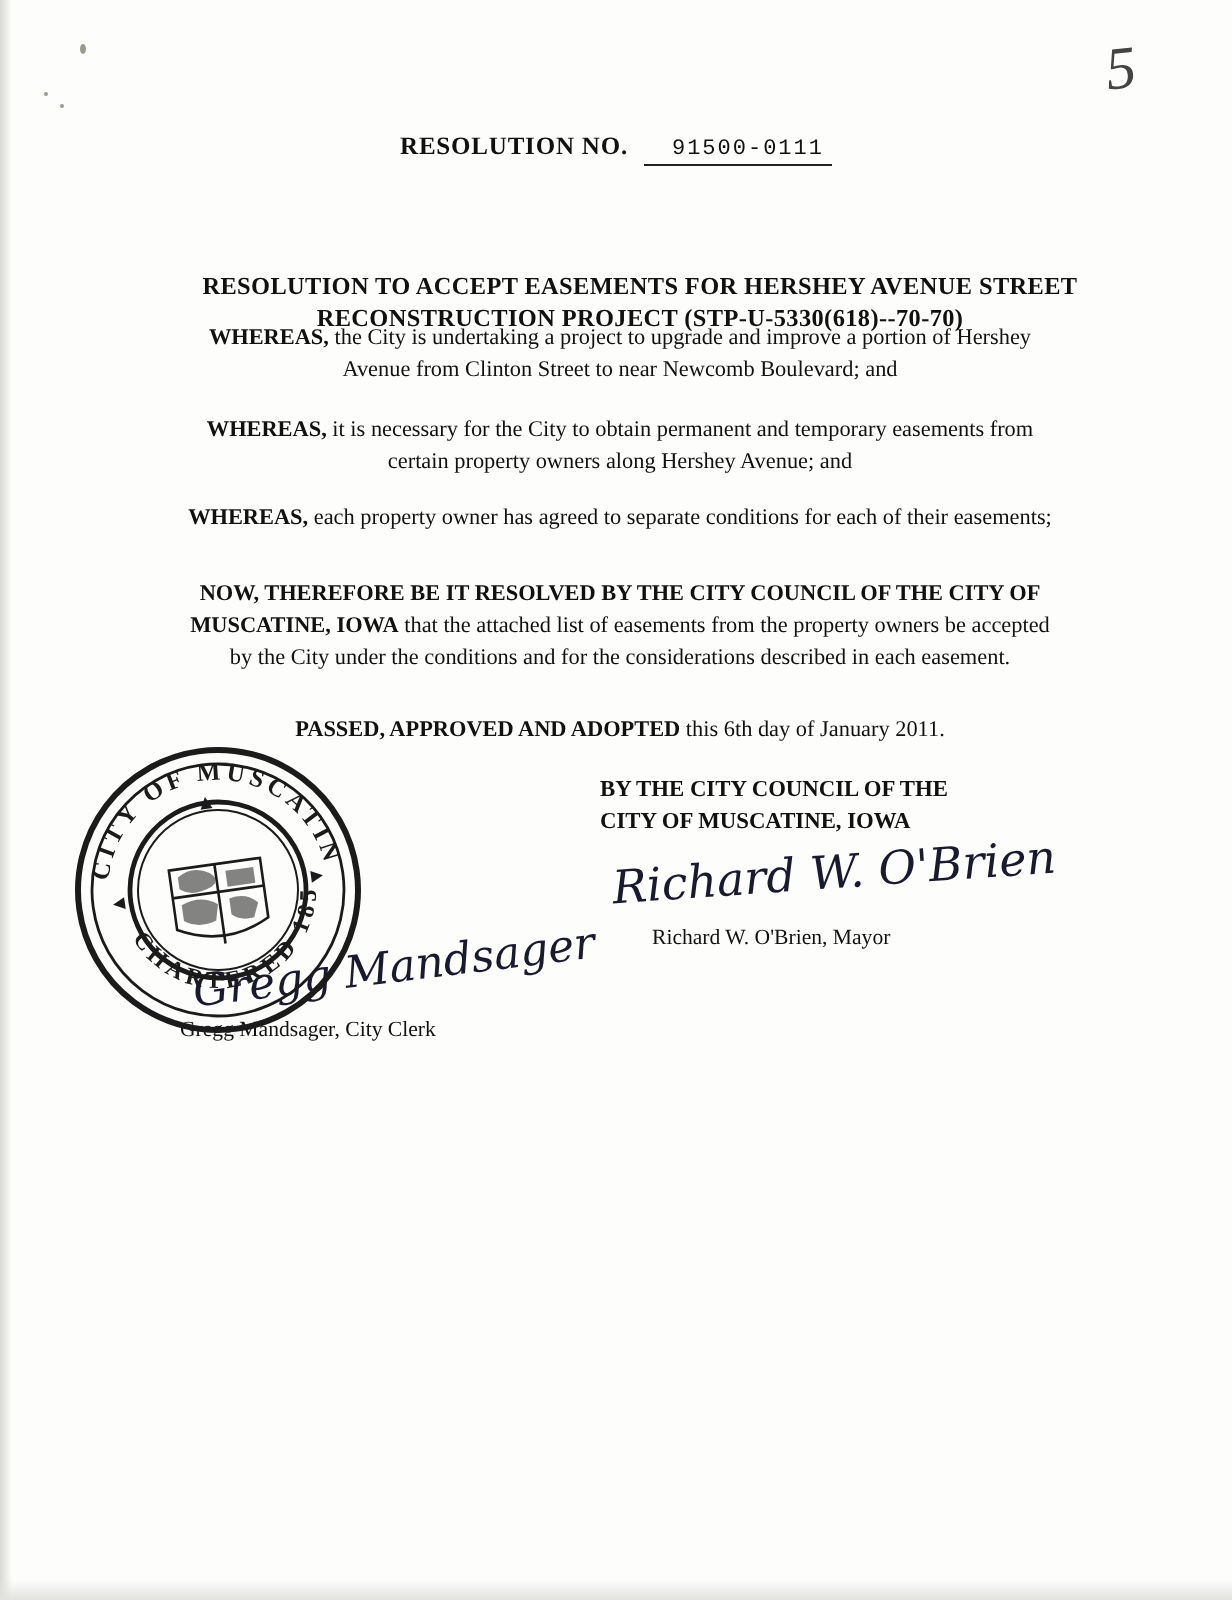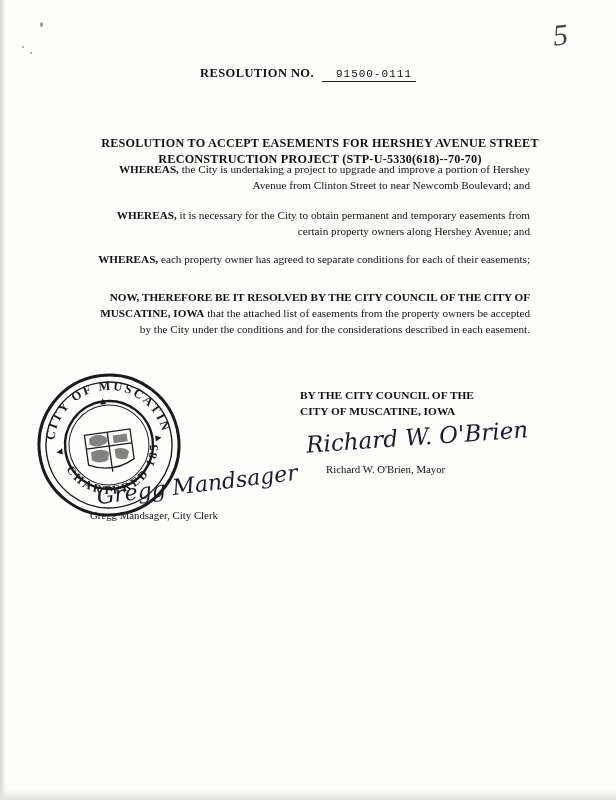--- a/index.html
+++ b/index.html
@@ -86,21 +86,21 @@
     line-height: 1.35;
     letter-spacing: 0.2px;
     margin-top: 27px;
   }
   .body-block {
     position: absolute;
     left: 90px;
     width: 440px;
     font-size: 11.2px;
     line-height: 1.42;
-    text-align: right;
+    text-align: center;
   }
   .p1 { top: 162px; }
   .p2 { top: 208px; }
   .p3 { top: 252px; }
   .p4 { top: 290px; }
   .p5 { top: 358px; }
   .lead {
     font-weight: bold;
   }
   .allcaps-bold {
@@ -192,20 +192,23 @@
   </div>
 
   <div class="body-block p3">
     <span class="lead">WHEREAS,</span><span> each property owner has agreed to separate conditions for each of their easements;</span>
   </div>
 
   <div class="body-block p4">
     <span class="allcaps-bold">NOW, THEREFORE BE IT RESOLVED BY THE CITY COUNCIL OF THE CITY OF MUSCATINE, IOWA</span><span> that the attached list of easements from the property owners be accepted by the City under the conditions and for the considerations described in each easement.</span>
   </div>
 
+  <div class="body-block p5">
+    <span class="lead">PASSED, APPROVED AND ADOPTED</span><span> this 6th day of January 2011.</span>
+  </div>
 
   <div class="signature-col">
     <div>BY THE CITY COUNCIL OF THE</div>
     <div>CITY OF MUSCATINE, IOWA</div>
   </div>
 
   <div class="script sig-mayor">Richard W. O'Brien</div>
   <div class="sig-name-right">Richard W. O'Brien, Mayor</div>
 
   <div class="script sig-clerk">Gregg Mandsager</div>

